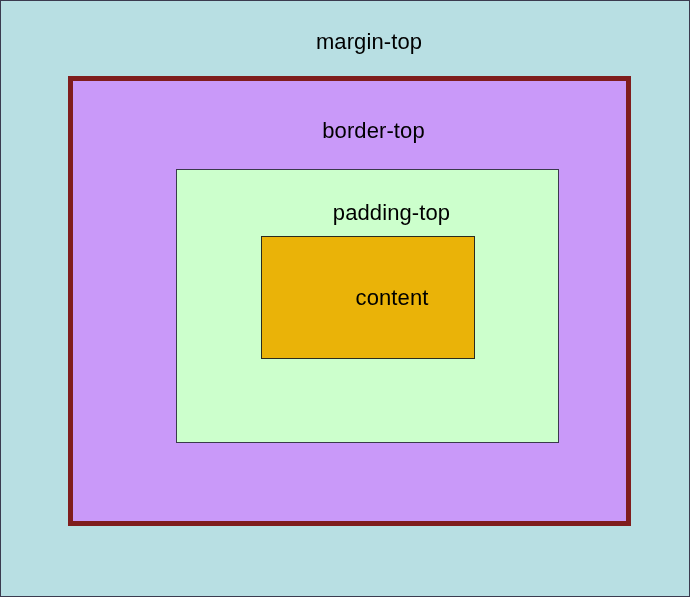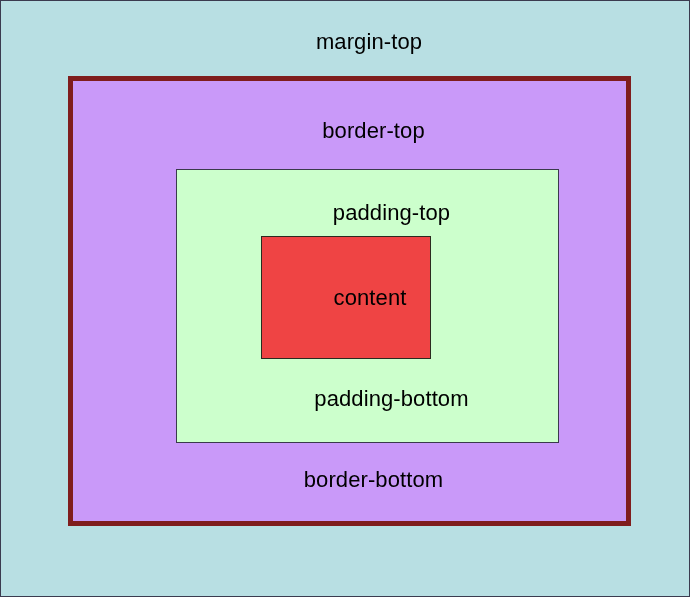--- a/index.html
+++ b/index.html
@@ -70,23 +70,23 @@
   }
   #label-padding-top    { top: 30px; }
   #label-padding-bottom { top: 216px; }
 
   
   #content-box {
     position: absolute;
     box-sizing: border-box;
     left: 84px;
     top: 66px;
-    width: 170px;
+    width: 214px;
     height: 123px;
-    background: #ef4444;
+    background: #eab308;
     border: 1px solid #2b2b1f;
   }
   #label-content {
     top: 48px;
   }
 </style>
 </head>
 <body>
 
 <div id="box-model-diagram">
@@ -98,19 +98,17 @@
     <div class="label" id="label-border-top">border-top</div>
 
     <div id="padding-box">
 
       <div class="label" id="label-padding-top">padding-top</div>
 
       <div id="content-box">
         <div class="label" id="label-content">content</div>
       </div>
 
-      <div class="label" id="label-padding-bottom">padding-bottom</div>
     </div>
 
-    <div class="label" id="label-border-bottom">border-bottom</div>
   </div>
 
 </div>
 
 </body></html>

